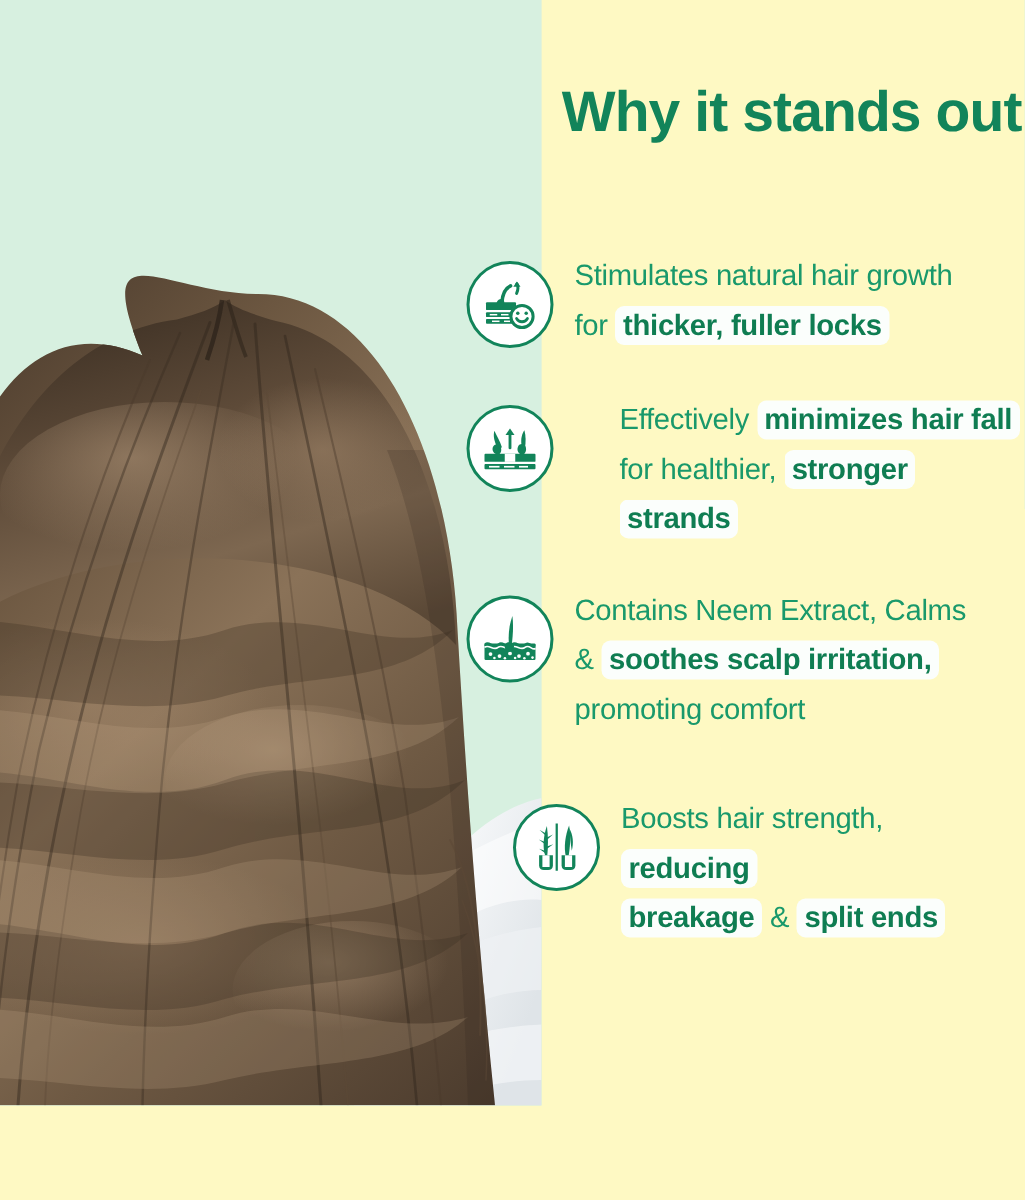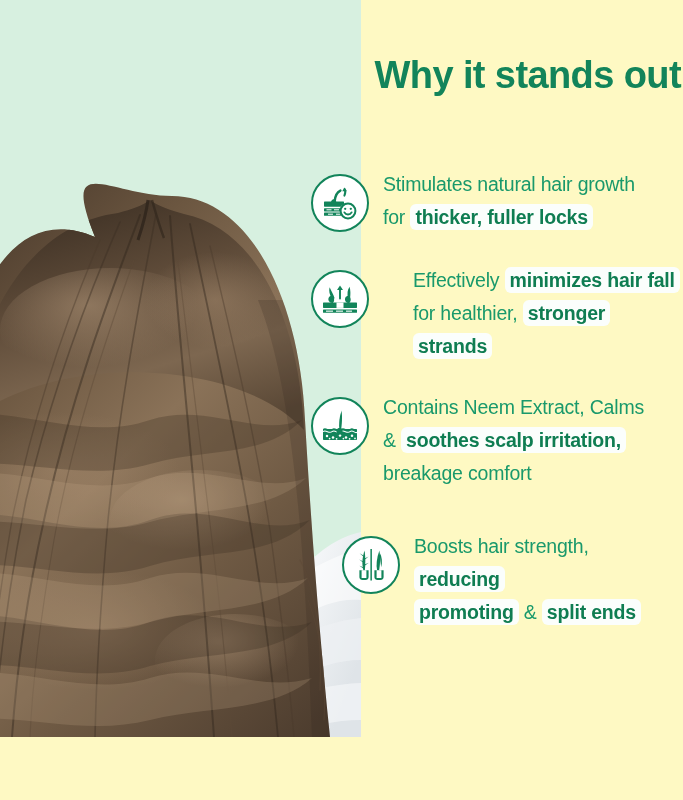--- a/index.html
+++ b/index.html
@@ -304,21 +304,21 @@
           <path d="M20 28.6 C17 28.6 15.8 25.6 17 23.4 C18 21.6 21.2 21.6 22.2 23.4
                    C23.3 25.4 22.4 28 20 28.6 Z" fill="#12845a"></path>
 
           <path d="M19.4 24.6 C18.6 17.4 19.4 10.6 21.6 4.6 C22.4 11 22 18 21 24.6
                    C20.4 25.2 20 25.2 19.4 24.6 Z" fill="#12845a"></path>
         </svg>
       </div>
       <div class="feature-text">
         <span class="pl">Contains Neem Extract, Calms</span><br>
         <span class="pl">&amp; </span><span class="hl">soothes scalp irritation,</span><br>
-        <span class="pl">breakage comfort</span>
+        <span class="pl">promoting comfort</span>
       </div>
     </div>
 
     <div class="feature f4">
       <div class="feature-icon">
         <svg width="40" height="40" viewBox="0 0 40 40" aria-hidden="true">
 
           <path d="M12.6 26 C10.6 19.8 11.2 12.4 13.6 5.6 C14.6 12.6 14.4 20 13.8 26 Z" fill="#12845a"></path>
           <g fill="#12845a">
             <path d="M12.4 10.4 L8.6 8.2 L12.5 11.8 Z"></path>
@@ -337,18 +337,18 @@
           <path d="M26.2 26 C24.8 19.6 25.8 12.2 28.4 5.4 C29.8 12.4 29 20 28 26 Z" fill="#12845a"></path>
           <path d="M28.6 7.4 C31 11.6 31.6 17 30.2 22.2 C29.4 17.4 29 12.2 28.6 7.4 Z" fill="#12845a"></path>
 
           <path d="M23.4 25.2 L32.6 25.2 L32.6 32 C32.6 34 31.2 35 29.4 35
                    L26.6 35 C24.8 35 23.4 34 23.4 32 Z" fill="#12845a"></path>
           <rect x="25.6" y="25.2" width="4.8" height="7.8" fill="#ffffff"></rect>
         </svg>
       </div>
       <div class="feature-text">
         <span class="pl">Boosts hair strength, </span><span class="hl">reducing</span><br>
-        <span class="hl">promoting</span><span class="pl"> &amp; </span><span class="hl">split ends</span>
+        <span class="hl">breakage</span><span class="pl"> &amp; </span><span class="hl">split ends</span>
       </div>
     </div>
 
   </div>
 </div>
 
 </body></html>

